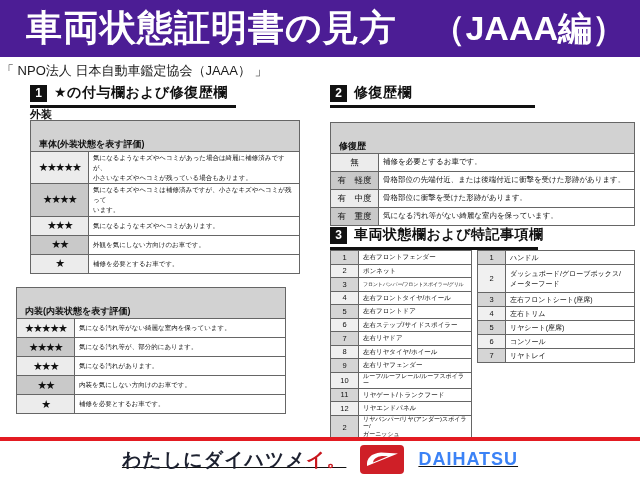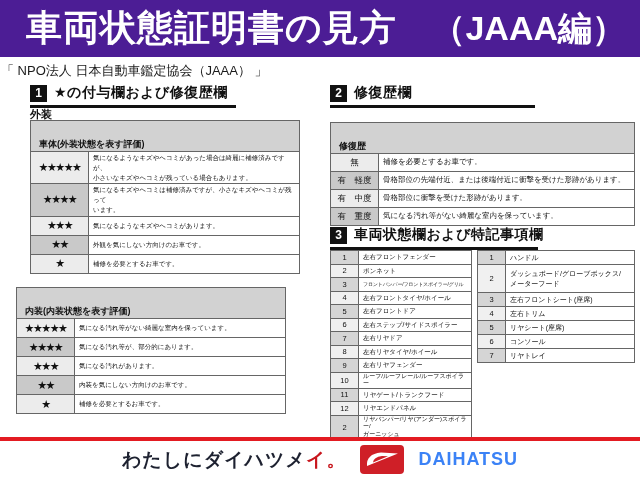--- a/index.html
+++ b/index.html
@@ -39,21 +39,21 @@
   td.name.xs{font-size:5px;letter-spacing:-0.2px;}
   td.name7{font-size:7px;padding:0 4px;white-space:pre-line;line-height:1.3;background:#fff;}
   .cl{background:#ececec;}
   .cd{background:#c9c9c9;}
   .cl2{background:#f0f0f0;}
   .cd2{background:#d5d5d5;}
 
   
   .redline{position:absolute;left:0;top:437px;width:640px;height:4px;background:#e31b22;}
   .footer{position:absolute;left:0;top:445px;width:640px;display:flex;align-items:center;
-          justify-content:center;gap:14px;}
+          justify-content:center;gap:14px;text-decoration:underline;}
   .slogan{font-weight:bold;font-size:19px;letter-spacing:1px;color:#1d2130;white-space:nowrap;}
   .slogan .acc{color:#c8161d;}
   .brand{font-weight:bold;font-size:18px;letter-spacing:1px;color:#3b82f6;white-space:nowrap;}
 </style>
 </head>
 <body>
 
 <div id="page">
 
   <div class="hdrband">

